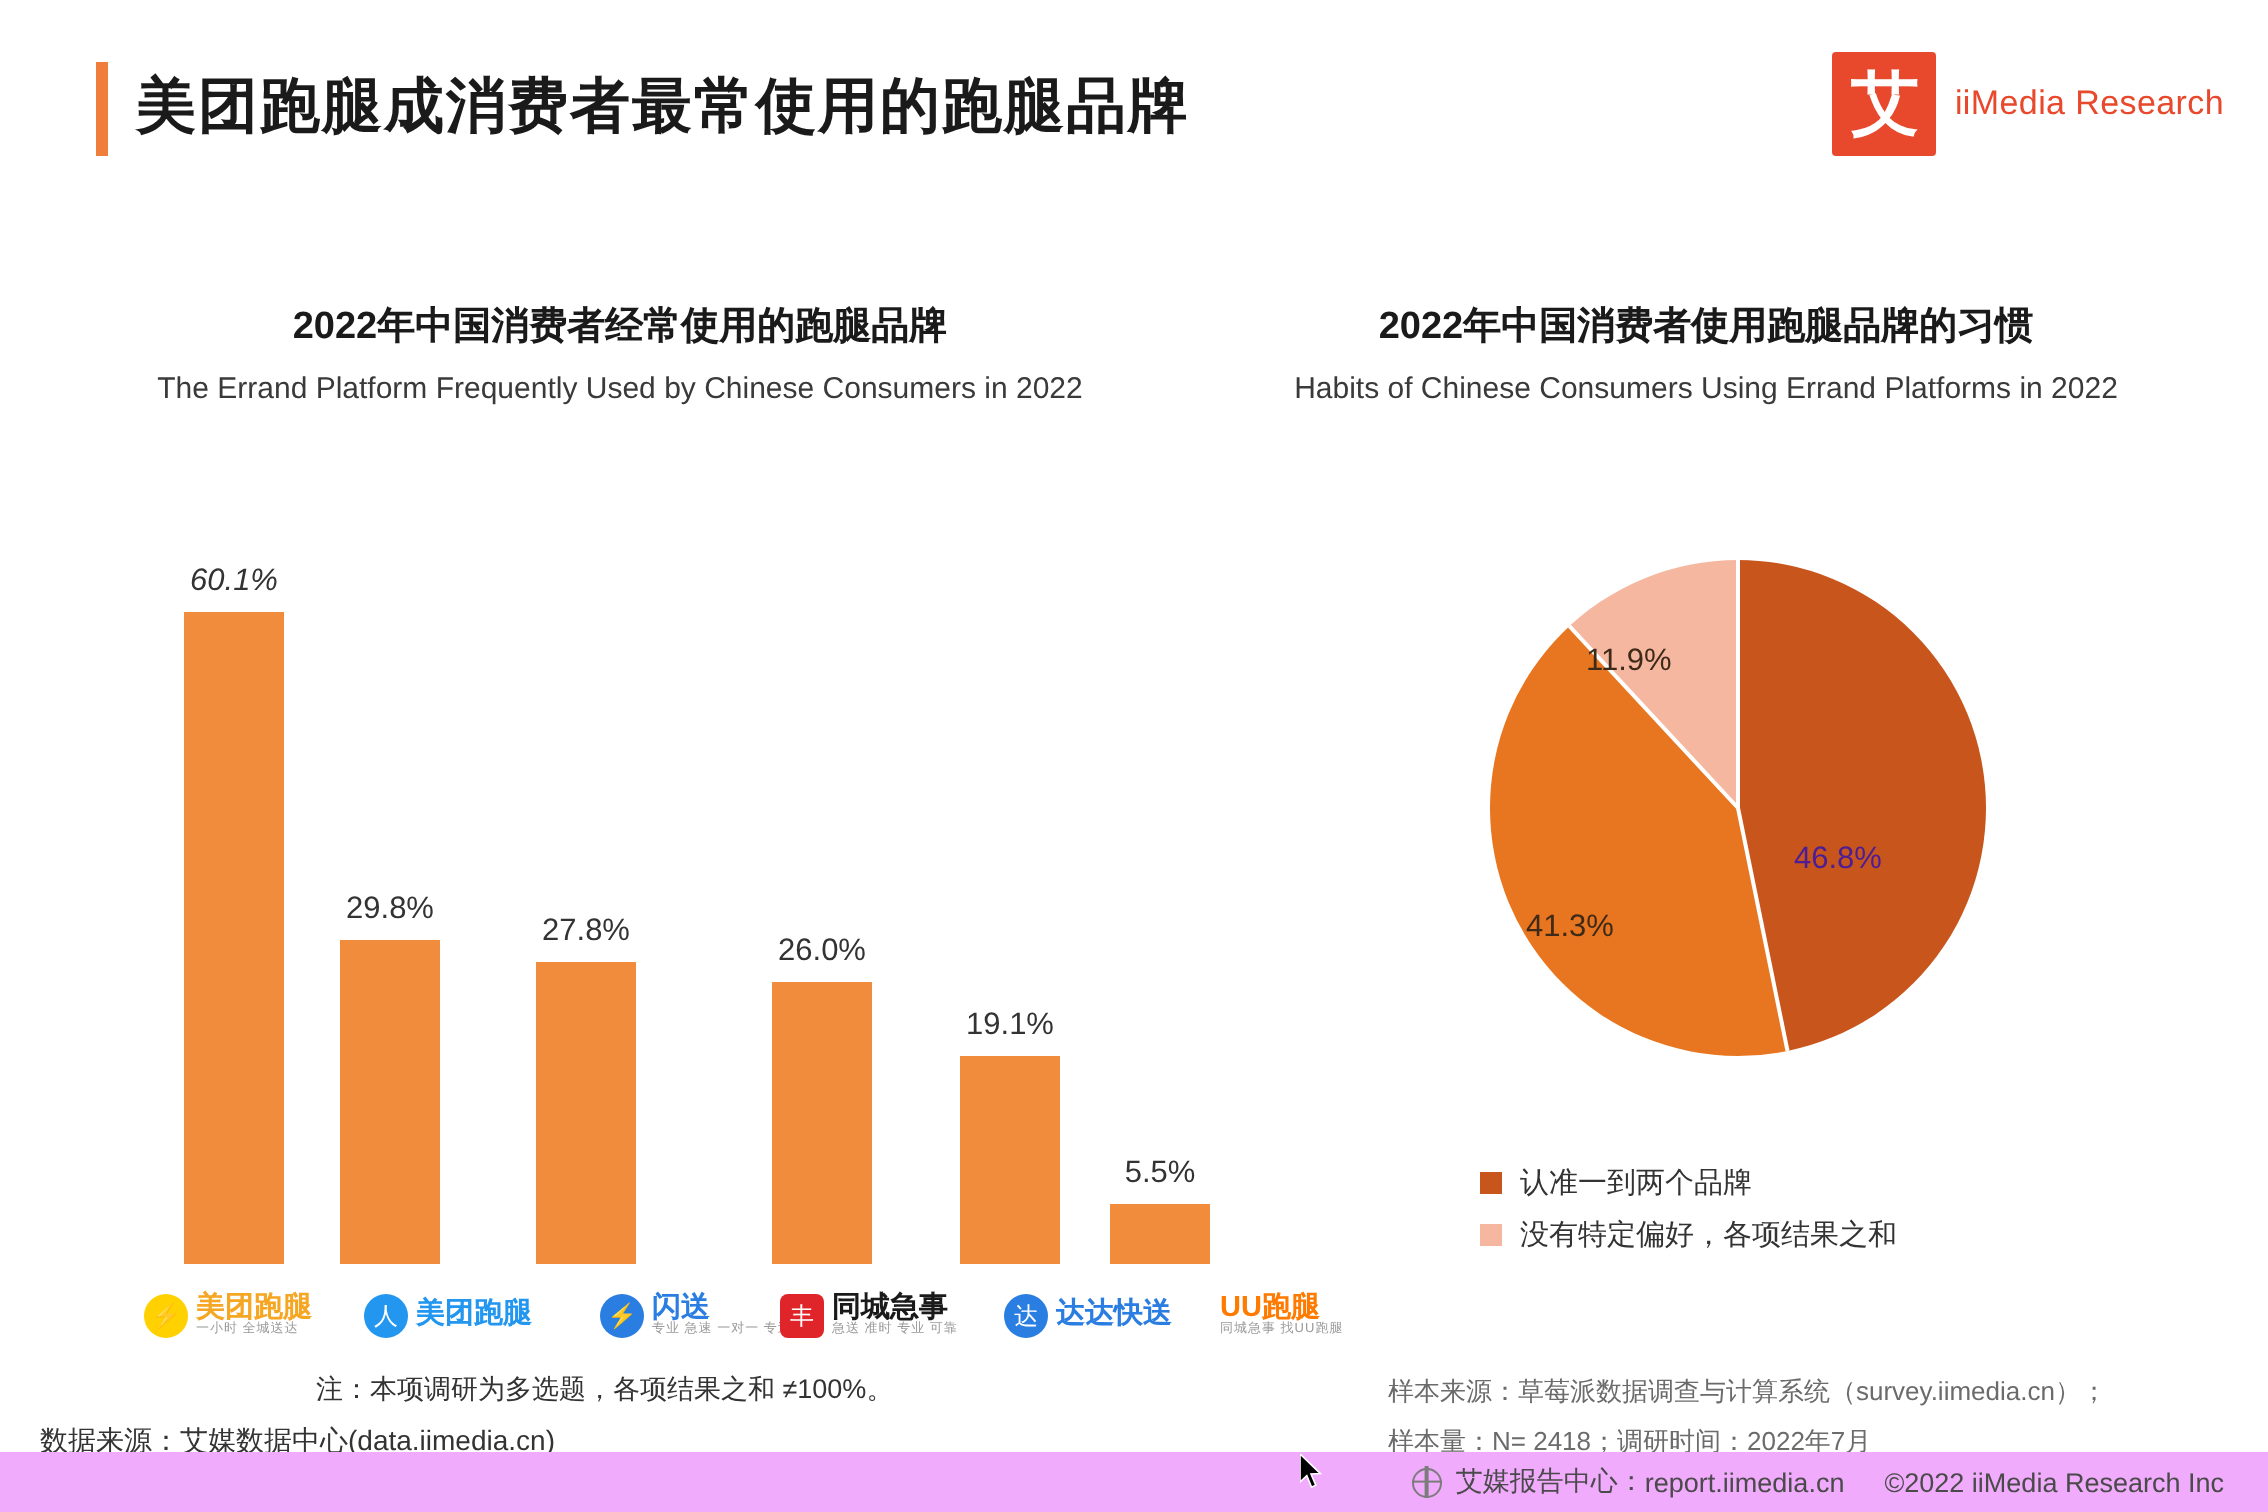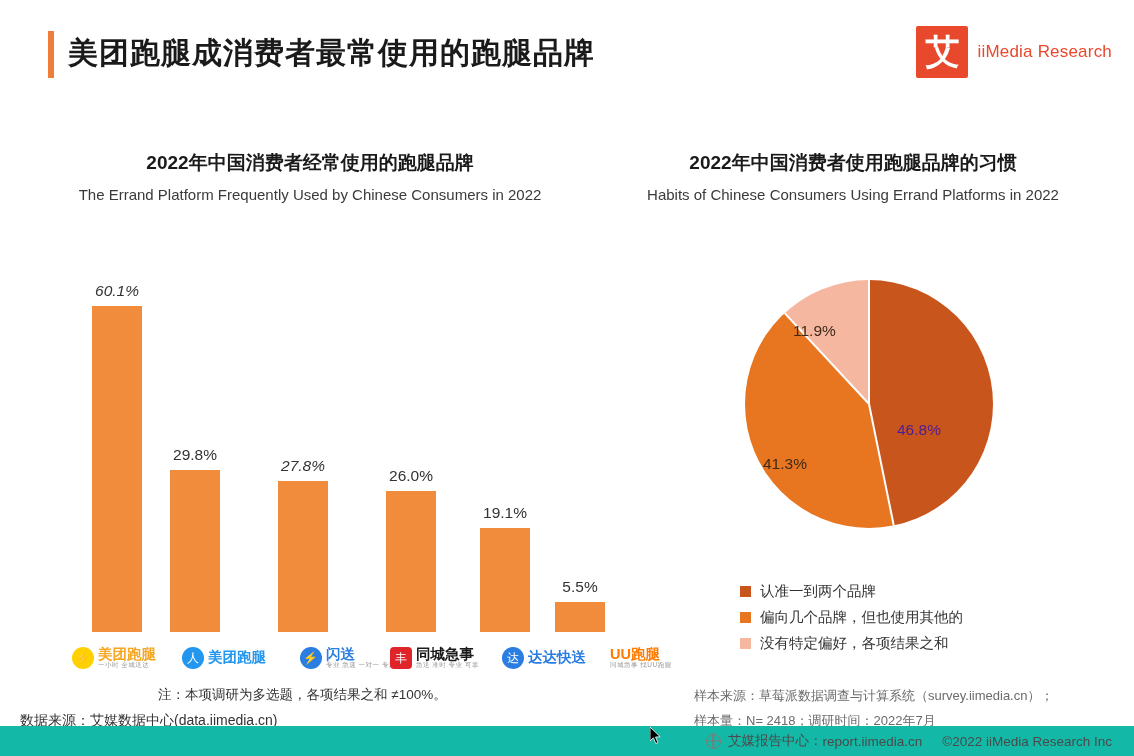--- a/index.html
+++ b/index.html
@@ -121,21 +121,21 @@
 
   #sample {
     position: absolute; left: 694px; top: 684px;
     font-size: 13px; color: #6b6b6b; line-height: 1.9;
     white-space: nowrap;
   }
 
   
   #footer {
     position: absolute; left: 0; bottom: 0; width: 1134px; height: 30px;
-    background: #14b8a6;
+    background: #f0abfc;
     display: flex; align-items: center; justify-content: flex-end;
   }
   #footer-inner { display: flex; align-items: center; padding-right: 22px; }
   #globe {
     width: 15px; height: 15px; border-radius: 50%;
     border: 1.4px solid #7c7c7c; position: relative; margin-right: 7px;
   }
   #globe:before {
     content: ""; position: absolute; left: 50%; top: -1.4px; bottom: -1.4px;
     width: 1.4px; background: #7c7c7c; transform: translateX(-50%);
@@ -171,21 +171,21 @@
 
 <div id="bars">
     <div class="bar-col" style="left: 2px; font-style: italic;">
       <div class="bar-val">60.1%</div>
       <div class="bar-rect" style="height: 326px; background: rgb(240, 140, 60);"></div>
     </div>
     <div class="bar-col" style="left: 80px;">
       <div class="bar-val">29.8%</div>
       <div class="bar-rect" style="height: 162px; background: rgb(240, 140, 60);"></div>
     </div>
-    <div class="bar-col" style="left: 188px; font-style: italic;">
+    <div class="bar-col" style="left: 178px;">
       <div class="bar-val">27.8%</div>
       <div class="bar-rect" style="height: 151px; background: rgb(240, 140, 60);"></div>
     </div>
     <div class="bar-col" style="left: 296px;">
       <div class="bar-val">26.0%</div>
       <div class="bar-rect" style="height: 141px; background: rgb(240, 140, 60);"></div>
     </div>
     <div class="bar-col" style="left: 390px;">
       <div class="bar-val">19.1%</div>
       <div class="bar-rect" style="height: 104px; background: rgb(240, 140, 60);"></div>
@@ -254,24 +254,20 @@
     </div>
   <div class="pie-label" id="pl0">46.8%</div>
   <div class="pie-label" id="pl1">41.3%</div>
   <div class="pie-label" id="pl2">11.9%</div>
 </div>
 
 <div id="legend">
     <div class="leg-row">
       <div class="leg-sw" style="background: rgb(200, 85, 28);"></div>
       <div class="leg-tx">认准一到两个品牌</div>
-    </div>
-    <div class="leg-row">
-      <div class="leg-sw" style="background: rgb(232, 117, 31);"></div>
-      <div class="leg-tx">偏向几个品牌，但也使用其他的</div>
     </div>
     <div class="leg-row">
       <div class="leg-sw" style="background: rgb(246, 183, 160);"></div>
       <div class="leg-tx">没有特定偏好，各项结果之和</div>
     </div>
   </div>
 
 <div id="sample">
   <div>样本来源：草莓派数据调查与计算系统（survey.iimedia.cn）；</div>
   <div>样本量：N= 2418；调研时间：2022年7月</div>

